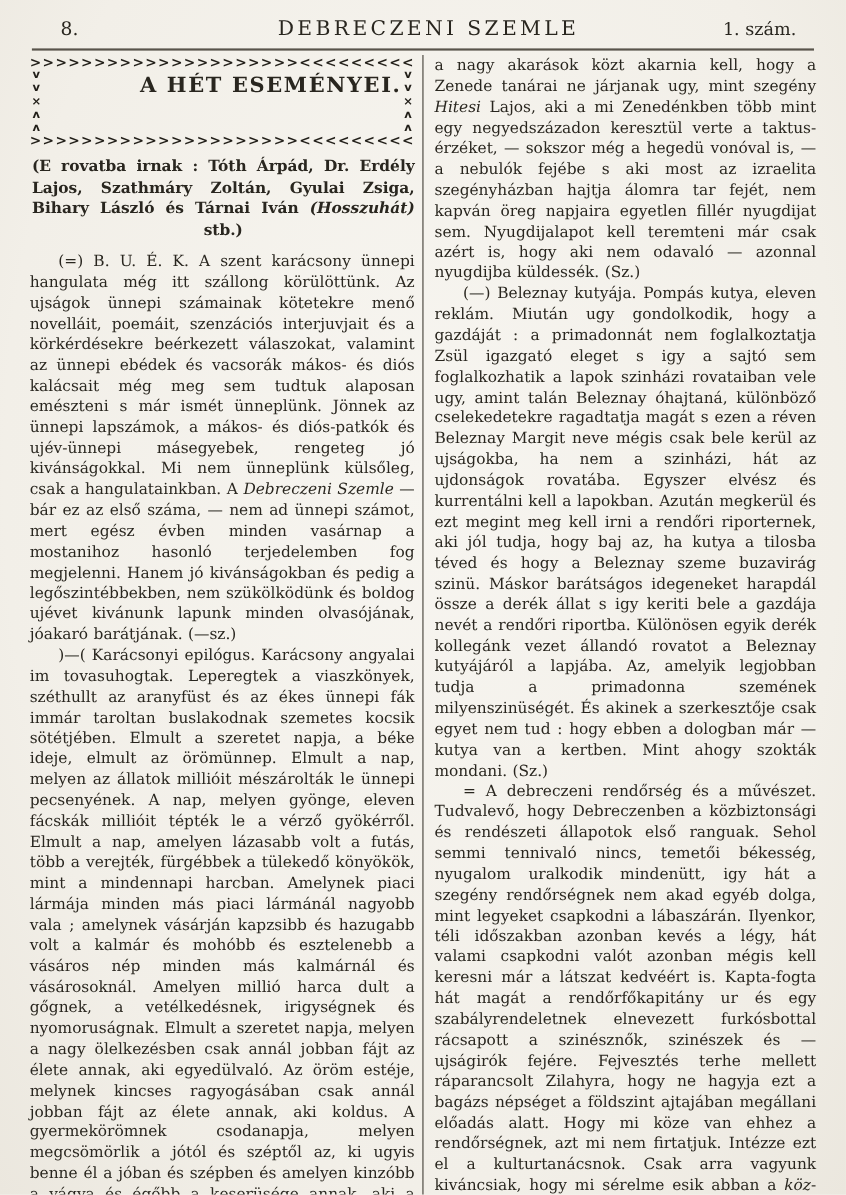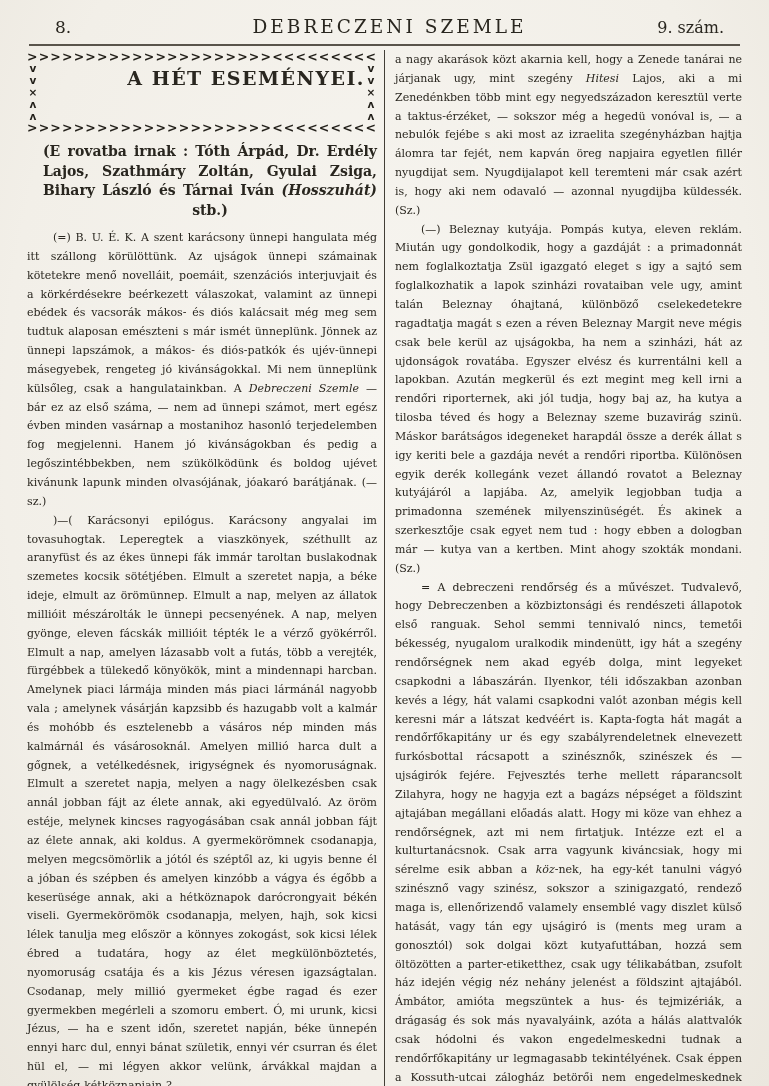--- a/index.html
+++ b/index.html
@@ -83,52 +83,52 @@
   .section-title {
     flex: 1;
     margin: 5px 0 7px 0;
     text-align: right;
     font-size: 19px;
     font-weight: bold;
     letter-spacing: 1.5px;
     white-space: nowrap;
   }
   
-  .contributors { margin: 0 0 9px 16px; }
+  .contributors { margin: 0 0 9px 2px; }
   .contributors .para {
     font-size: 14px;
     line-height: 19.5px;
     font-weight: bold;
     text-indent: 0;
     text-align: justify;
     text-align-last: center;
   }
   
   .para {
     margin: 0;
-    font-size: 11px;
+    font-size: 14px;
     line-height: 18.85px;
     text-align: justify;
     text-indent: 26px;
     word-spacing: 0.5px;
   }
   .para.no-indent { text-indent: 0; }
   .seg-bold { font-weight: normal; }
   .seg-italic { font-style: italic; }
   .seg-bolditalic { font-weight: bold; font-style: italic; }
 </style>
 </head>
 <body>
 
 <div class="page">
 
   <div class="header">
     <span class="page-number">8.</span>
     <span class="masthead">DEBRECZENI SZEMLE</span>
-    <span class="issue-number">9. szám.</span>
+    <span class="issue-number">1. szám.</span>
   </div>
   <hr class="header-rule">
 
   <div class="columns">
 
     <div class="col col-left">
 
       <div class="title-box">
         <div class="box-border">&gt;&gt;&gt;&gt;&gt;&gt;&gt;&gt;&gt;&gt;&gt;&gt;&gt;&gt;&gt;&gt;&gt;&gt;&gt;&gt;&gt;&lt;&lt;&lt;&lt;&lt;&lt;&lt;&lt;&lt;&lt;&lt;&lt;&lt;&lt;&lt;&lt;&lt;&lt;&lt;&lt;&lt;</div>
         <div class="box-middle">

